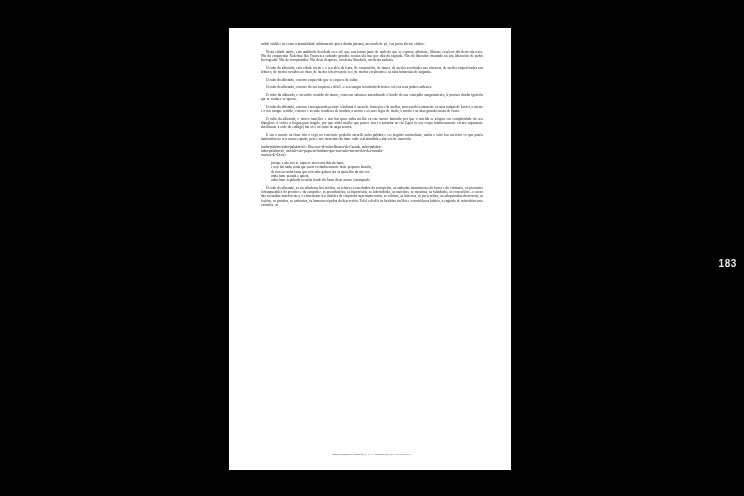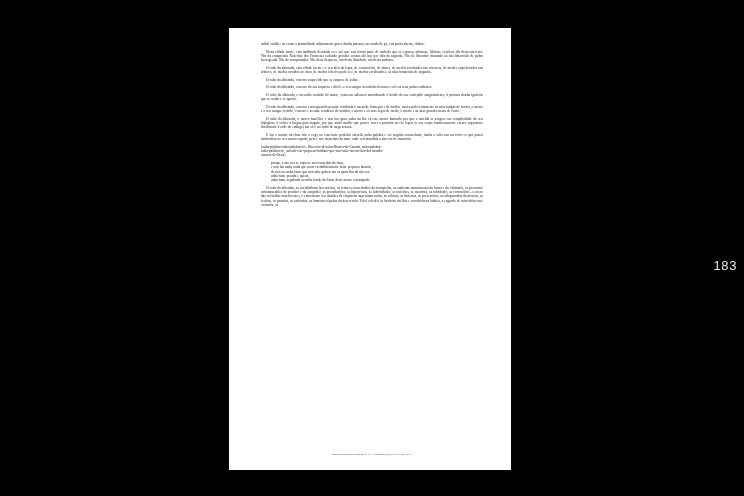--- a/index.html
+++ b/index.html
@@ -78,24 +78,24 @@
     line-height: 3.2px;
     color: #3a3a3a;
     text-align: center;
     font-style: italic;
   }
   .page-number {
     position: absolute;
     right: 7px;
     top: 258px;
     font-family: "Liberation Sans", sans-serif;
-    font-size: 13px;
+    font-size: 10px;
     letter-spacing: 0.6px;
     color: #e8e8e8;
-    font-weight: 400;
+    font-weight: 700;
   }
 </style>
 </head>
 <body>
 
 <div class="screen">
 
   <div class="page">
     <div class="page-inner">
 

